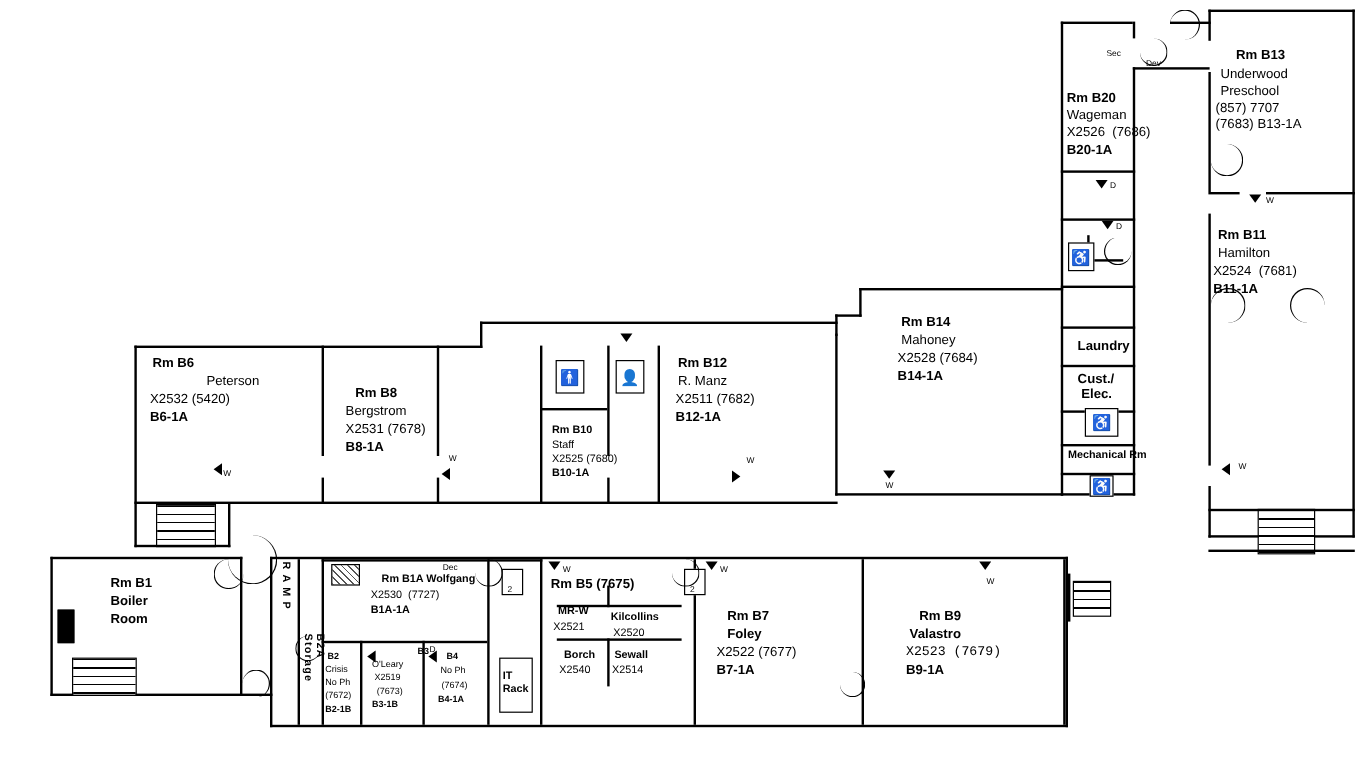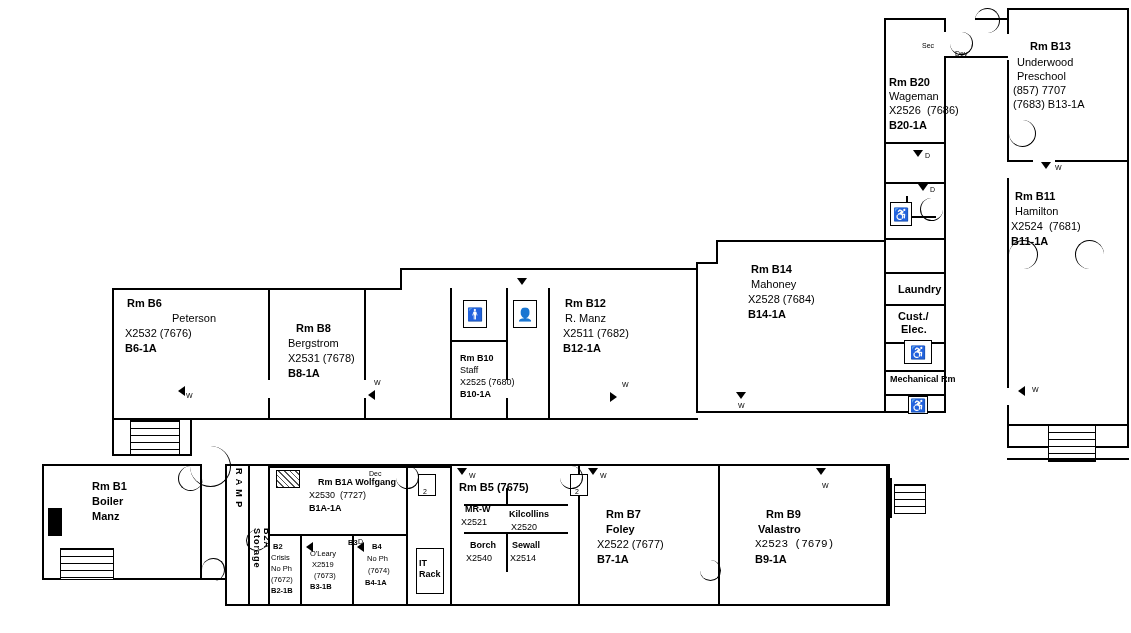--- a/index.html
+++ b/index.html
@@ -278,41 +278,41 @@
   <div class="room-label" style="left:1011px; top:220px;"><span>X2524  (7681)</span></div>
   <div class="room-label bold" style="left:1011px; top:235px;"><span>B11-1A</span></div>
 
   <div class="room-label bold" style="left:751px; top:263px;"><span>Rm B14</span></div>
   <div class="room-label" style="left:751px; top:278px;"><span>Mahoney</span></div>
   <div class="room-label" style="left:748px; top:293px;"><span>X2528 (7684)</span></div>
   <div class="room-label bold" style="left:748px; top:308px;"><span>B14-1A</span></div>
 
   <div class="room-label bold" style="left:127px; top:297px;"><span>Rm B6</span></div>
   <div class="room-label" style="left:127px; top:312px;padding-left:45px;"><span>Peterson</span></div>
-  <div class="room-label" style="left:125px; top:327px;"><span>X2532 (7676)</span></div>
+  <div class="room-label" style="left:125px; top:327px;"><span>X2532 (5420)</span></div>
   <div class="room-label bold" style="left:125px; top:342px;"><span>B6-1A</span></div>
 
   <div class="room-label bold" style="left:296px; top:322px;"><span>Rm B8</span></div>
   <div class="room-label" style="left:288px; top:337px;"><span>Bergstrom</span></div>
   <div class="room-label" style="left:288px; top:352px;"><span>X2531 (7678)</span></div>
   <div class="room-label bold" style="left:288px; top:367px;"><span>B8-1A</span></div>
 
   <div class="room-label sm bold" style="left:460px; top:353px;"><span>Rm B10</span></div>
   <div class="room-label sm" style="left:460px; top:365px;"><span>Staff</span></div>
   <div class="room-label sm" style="left:460px; top:377px;"><span>X2525 (7680)</span></div>
   <div class="room-label sm bold" style="left:460px; top:389px;"><span>B10-1A</span></div>
 
   <div class="room-label bold" style="left:565px; top:297px;"><span>Rm B12</span></div>
   <div class="room-label" style="left:565px; top:312px;"><span>R. Manz</span></div>
   <div class="room-label" style="left:563px; top:327px;"><span>X2511 (7682)</span></div>
   <div class="room-label bold" style="left:563px; top:342px;"><span>B12-1A</span></div>
 
   <div class="room-label bold" style="left:92px; top:480px;"><span>Rm B1</span></div>
   <div class="room-label bold" style="left:92px; top:495px;"><span>Boiler</span></div>
-  <div class="room-label bold" style="left:92px; top:510px;"><span>Manz</span></div>
+  <div class="room-label bold" style="left:92px; top:510px;"><span>Room</span></div>
 
   <div class="room-label sm bold" style="left:318px; top:477px;"><span>Rm B1A</span> <span>Wolfgang</span></div>
   <div class="room-label sm" style="left:309px; top:490px;"><span>X2530  (7727)</span></div>
   <div class="room-label sm bold" style="left:309px; top:503px;"><span>B1A-1A</span></div>
 
   <div class="room-label xs bold" style="left:273px; top:542px;"><span>B2</span></div>
   <div class="room-label xs" style="left:271px; top:553px;"><span>Crisis</span></div>
   <div class="room-label xs" style="left:271px; top:564px;"><span>No Ph</span></div>
   <div class="room-label xs" style="left:271px; top:575px;"><span>(7672)</span></div>
   <div class="room-label xs bold" style="left:271px; top:586px;"><span>B2-1B</span></div>

